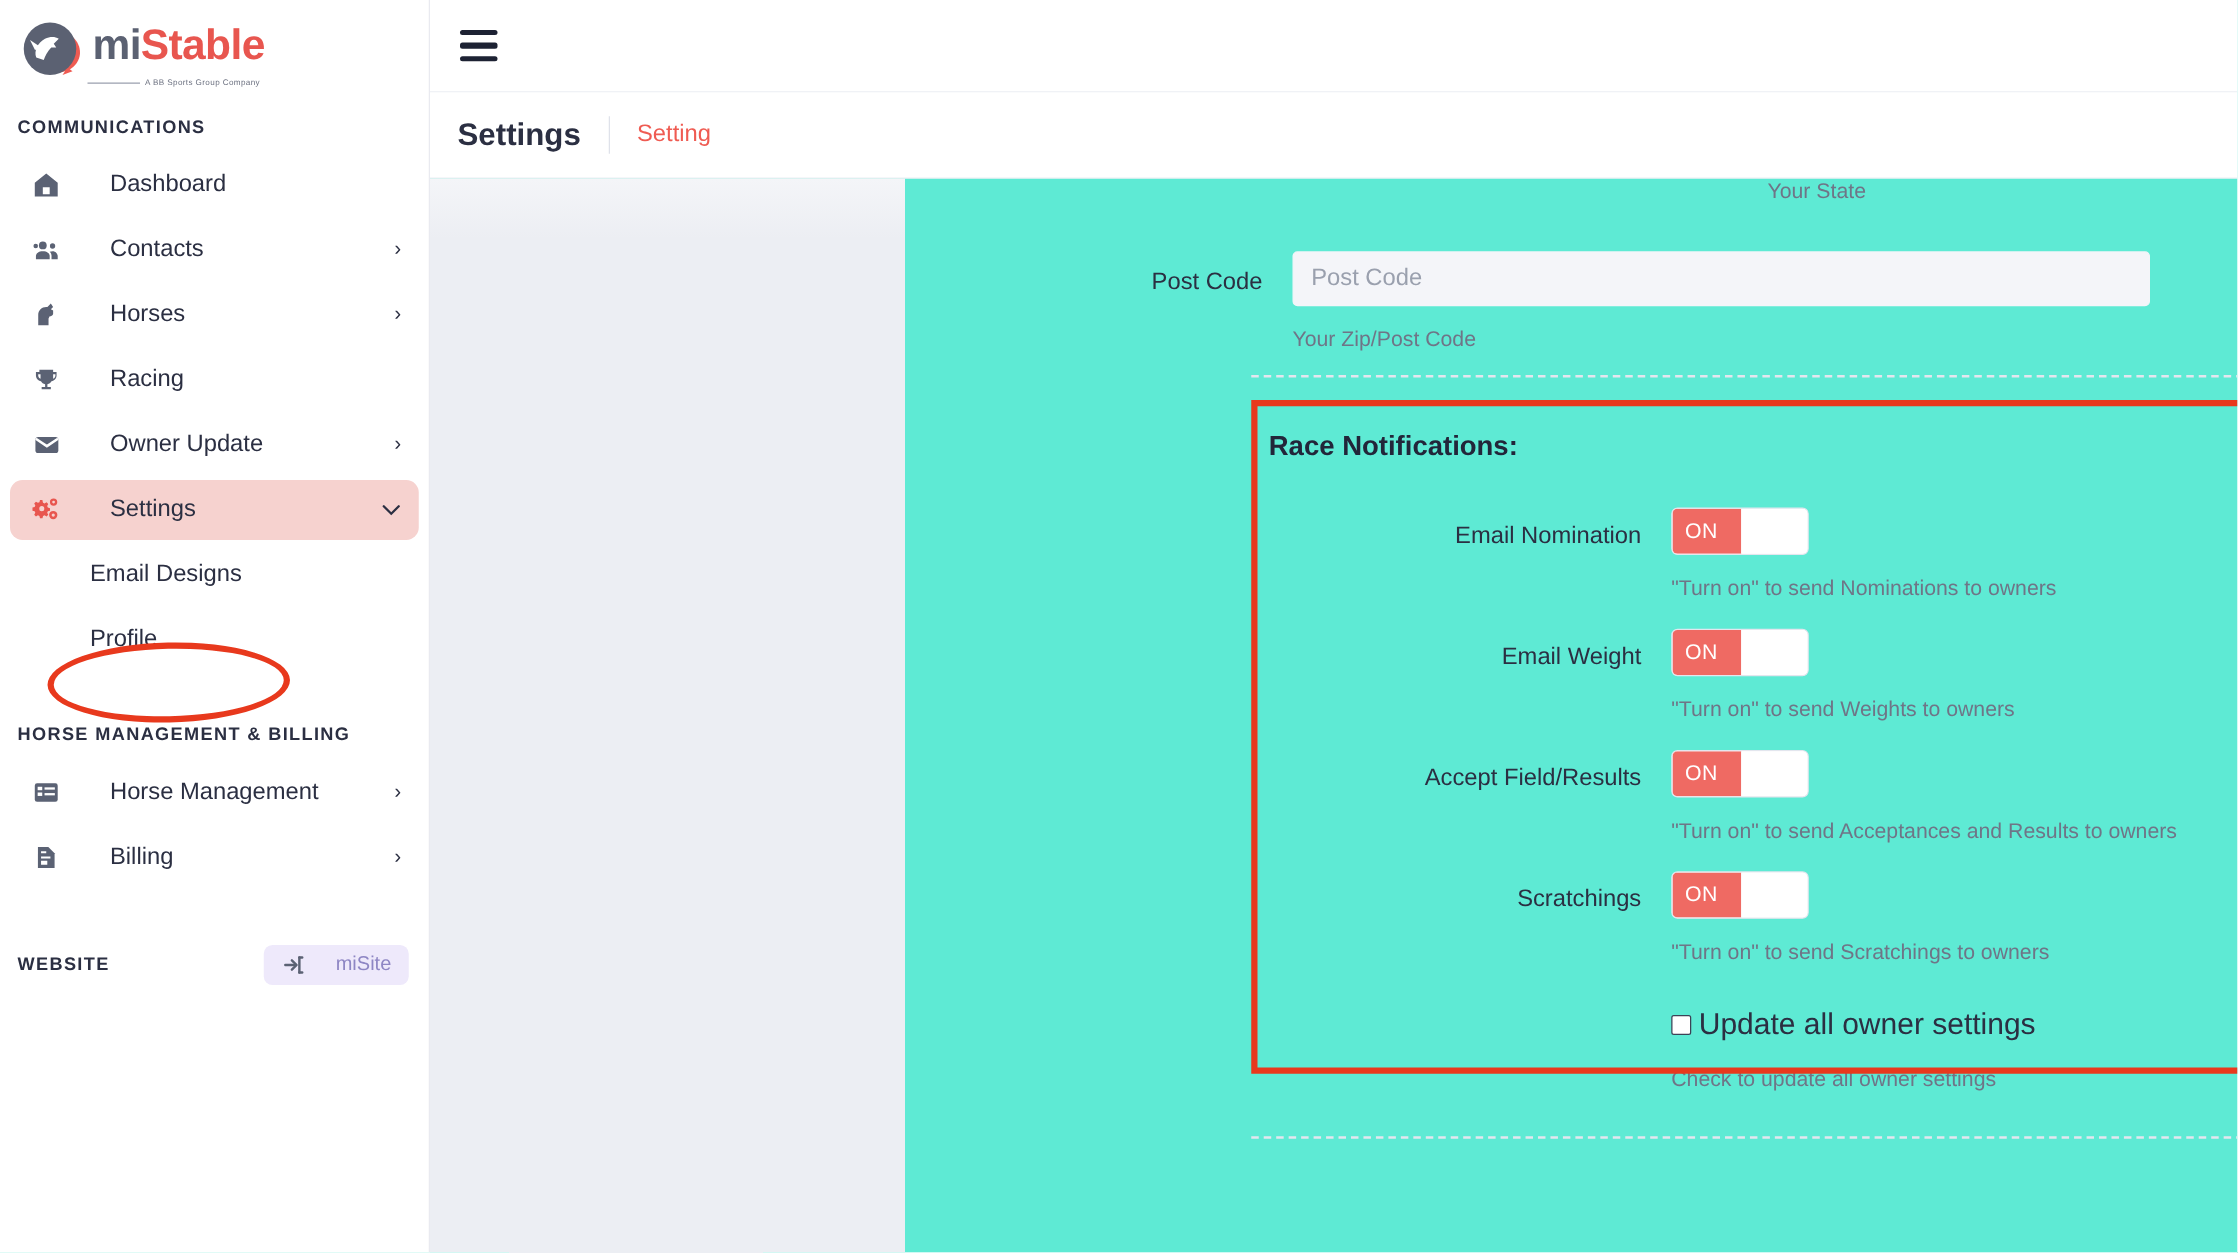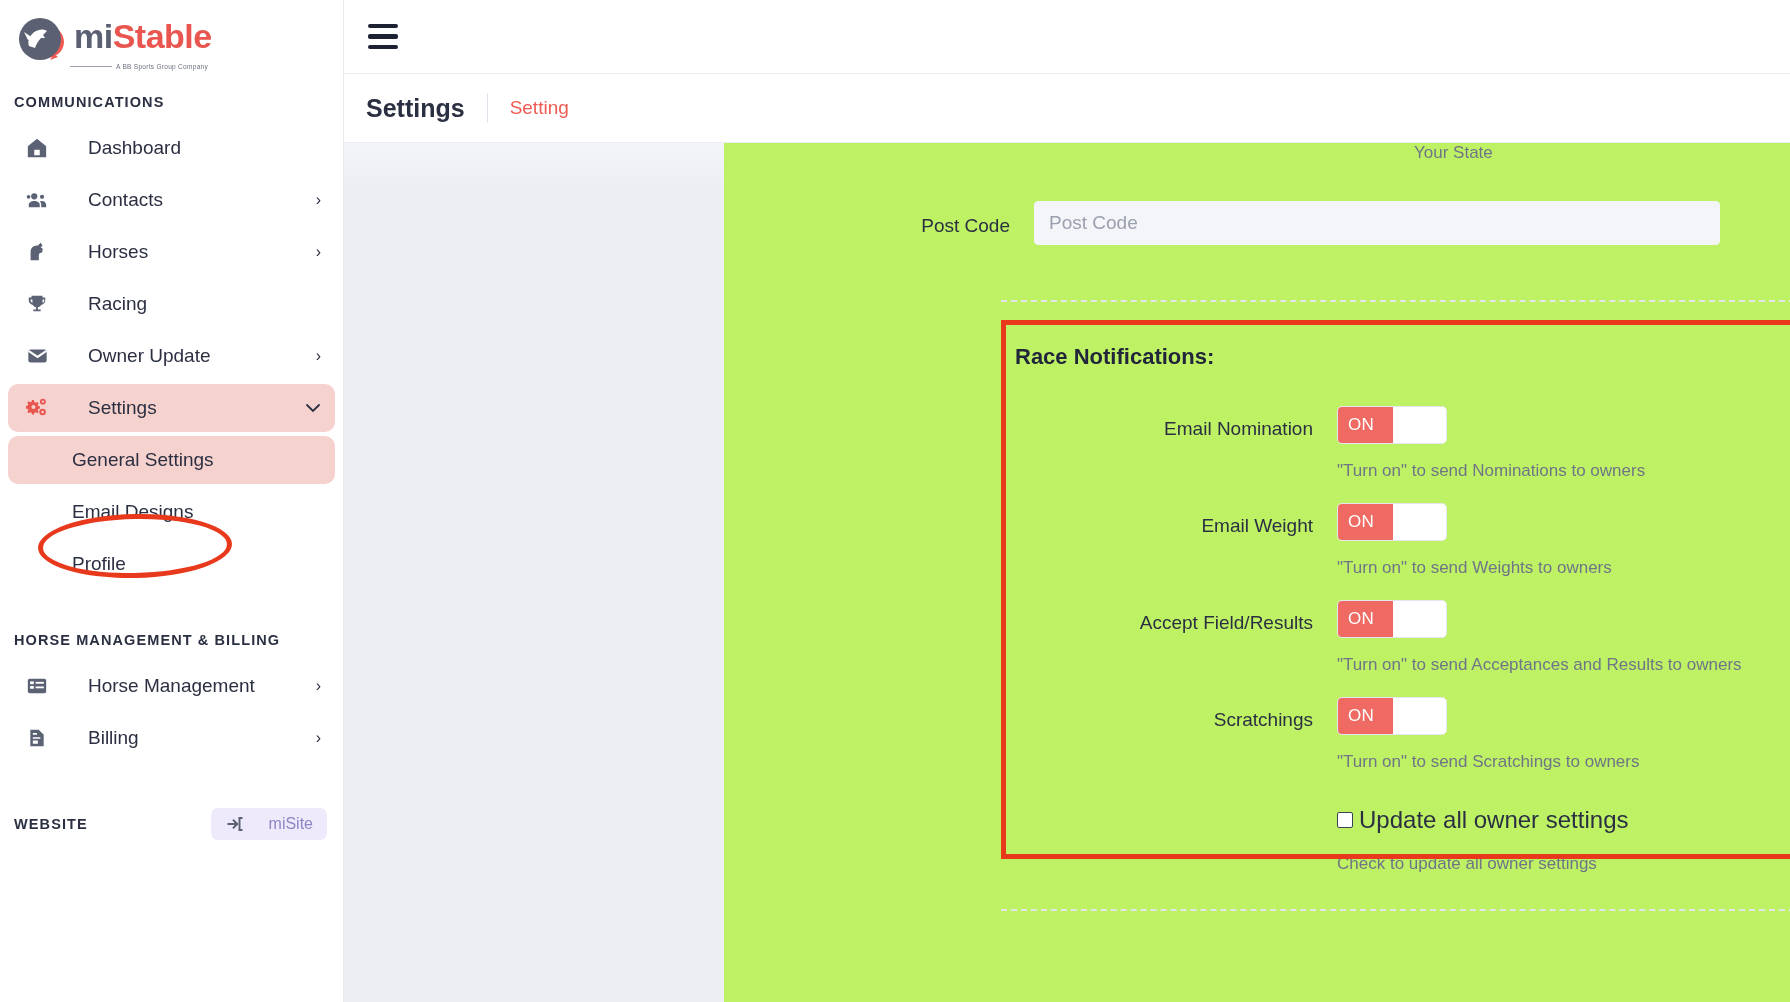--- a/index.html
+++ b/index.html
@@ -92,21 +92,21 @@
   .burger span { display: block; height: 4.5px; background: #1d2233; border-radius: 2px; }
 
   .pagebar {
     height: 69px; display: flex; align-items: center; gap: 22px;
     padding-left: 22px; border-bottom: 1px solid #eceef3; background: #fff;
   }
   .page-title { font-size: 25px; font-weight: 700; color: #2b2f42; }
   .bar-sep { width: 1px; height: 30px; background: #dfe2ea; }
   .crumb { font-size: 19px; color: #ef5b52; cursor: pointer; }
 
-  .body-area { position: relative; height: 859px; background: #bef264; }
+  .body-area { position: relative; height: 859px; background: #5eead4; }
 
   .grey-panel {
     position: absolute; left: 0; top: 0; width: 380px; height: 859px;
     background: #eceef3;
   }
   .grey-panel::before {
     content: ""; position: absolute; left: 0; top: 0; right: 0; height: 48px;
     background: linear-gradient(#f4f5f8, #eceef3);
   }
 
@@ -279,23 +279,20 @@
         </svg>
       </span>
       <span class="lbl">Settings</span>
       <span class="chev">
         <svg width="16" height="10" viewBox="0 0 16 10" fill="none" stroke="#2b2f42" stroke-width="1.8" stroke-linecap="round">
             <path d="M2 2l6 6 6-6"></path>
           </svg>
       </span>
     </div>
 
-    <div class="nav-sub highlight">
-      <span>General Settings</span>
-    </div>
     <div class="nav-sub">
       <span>Email Designs</span>
     </div>
     <div class="nav-sub">
       <span>Profile</span>
     </div>
 
     <div class="nav-section-title" style="margin-top:44px;">HORSE MANAGEMENT &amp; BILLING</div>
 
     <div class="nav-item">
@@ -365,20 +362,21 @@
       <div class="content">
 
         <div style="position:relative;height:34px;">
           <span class="state-help">Your State</span>
         </div>
 
         <div class="form-row" style="margin-top:24px;">
           <div class="form-label">Post Code</div>
           <div class="form-control">
             <input class="text-input" type="text" placeholder="Post Code" style="">
+            <div class="help-text">Your Zip/Post Code</div>
           </div>
         </div>
 
         <hr class="divider-dashed" style="position:absolute;left:277px;top:157px;width:1133px;">
 
         <div class="notif-panel">
           <div class="notif-title">Race Notifications:</div>
 
           <div class="notif-row">
             <div class="notif-label">Email Nomination</div>

